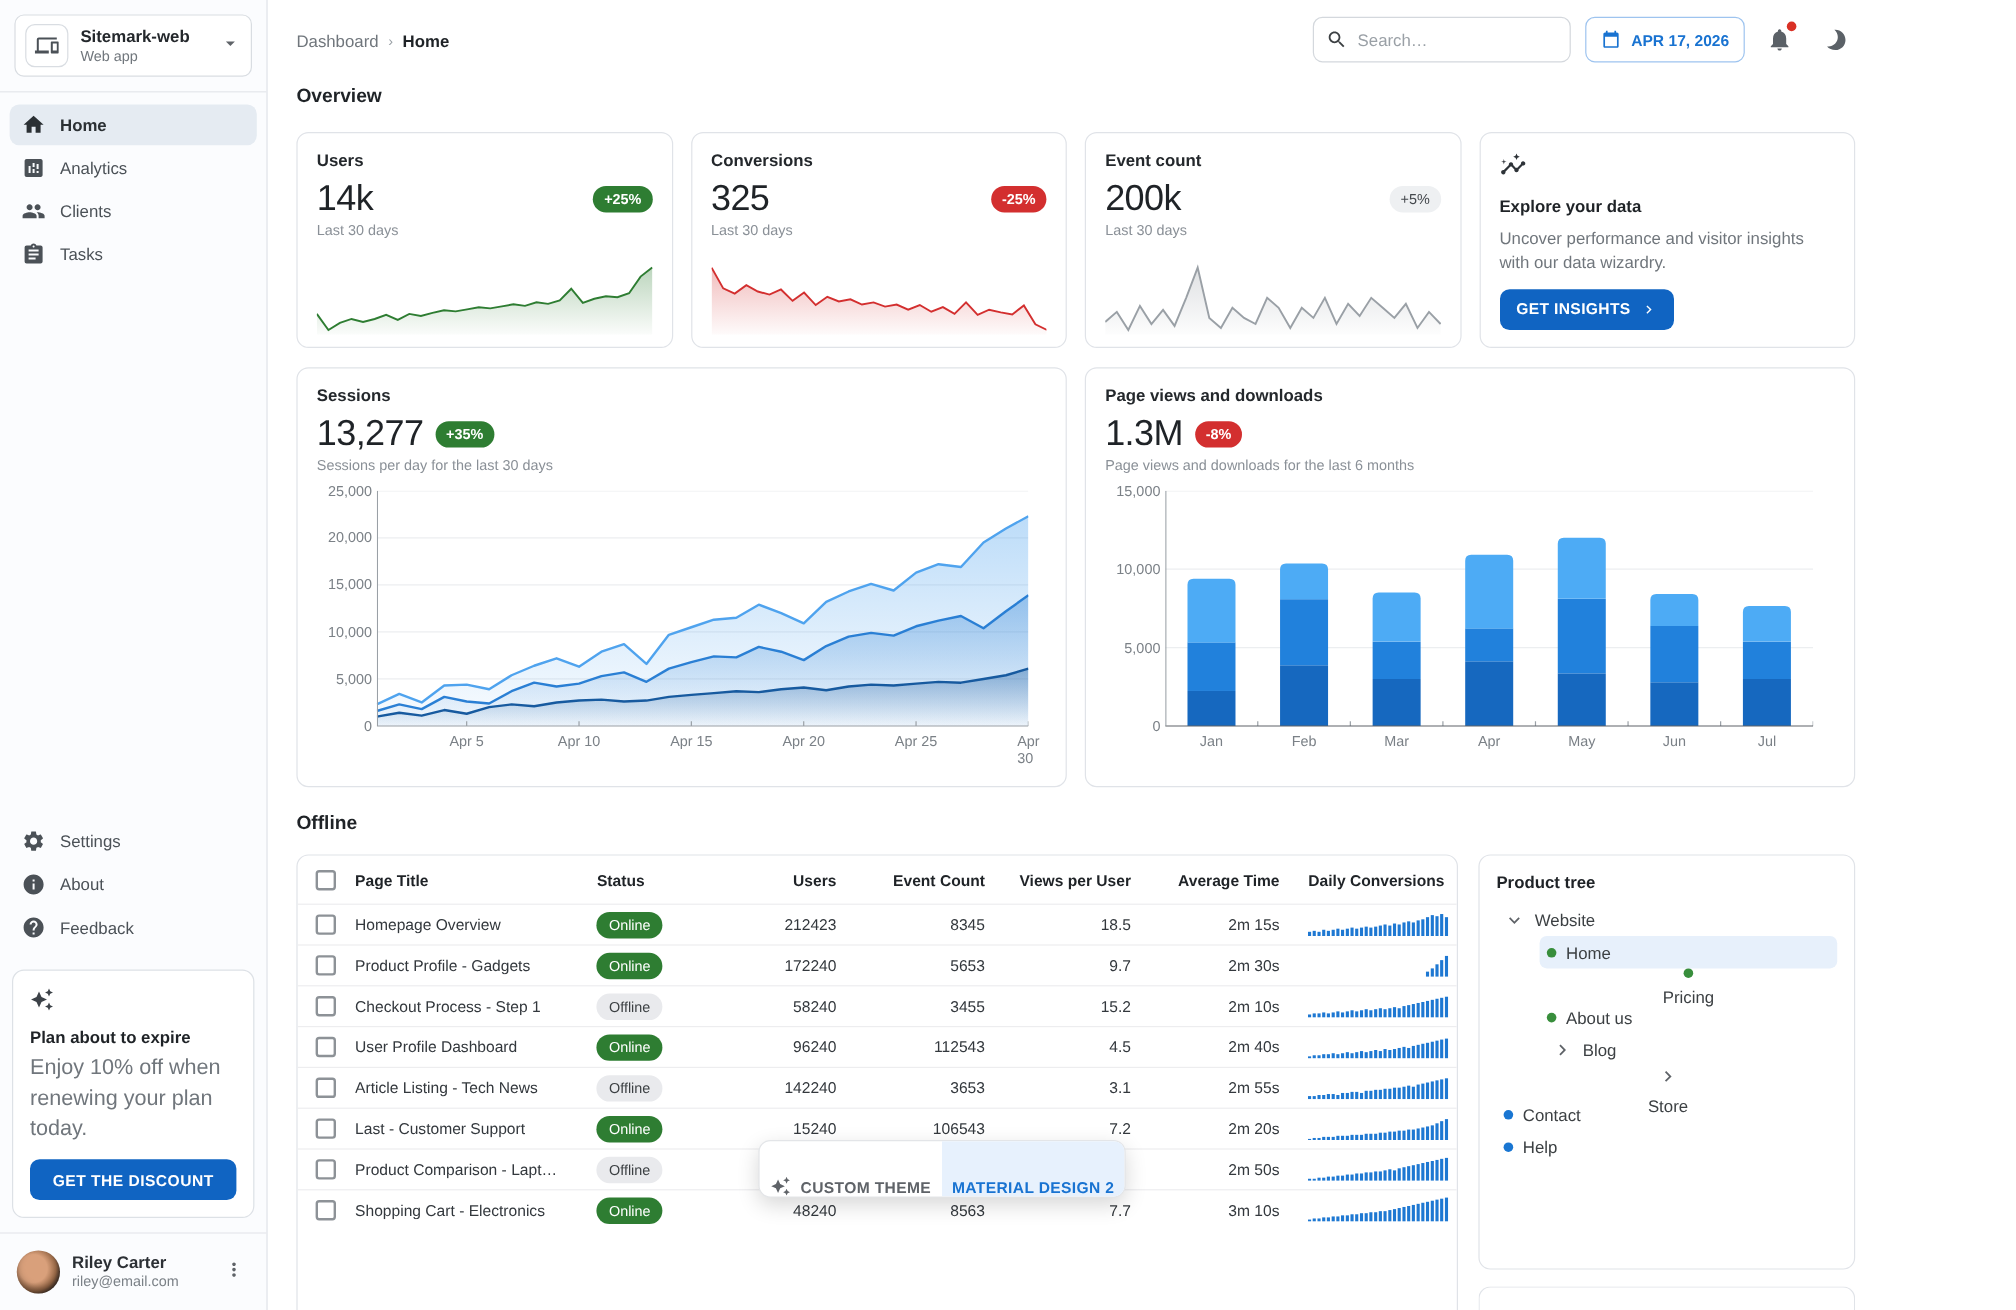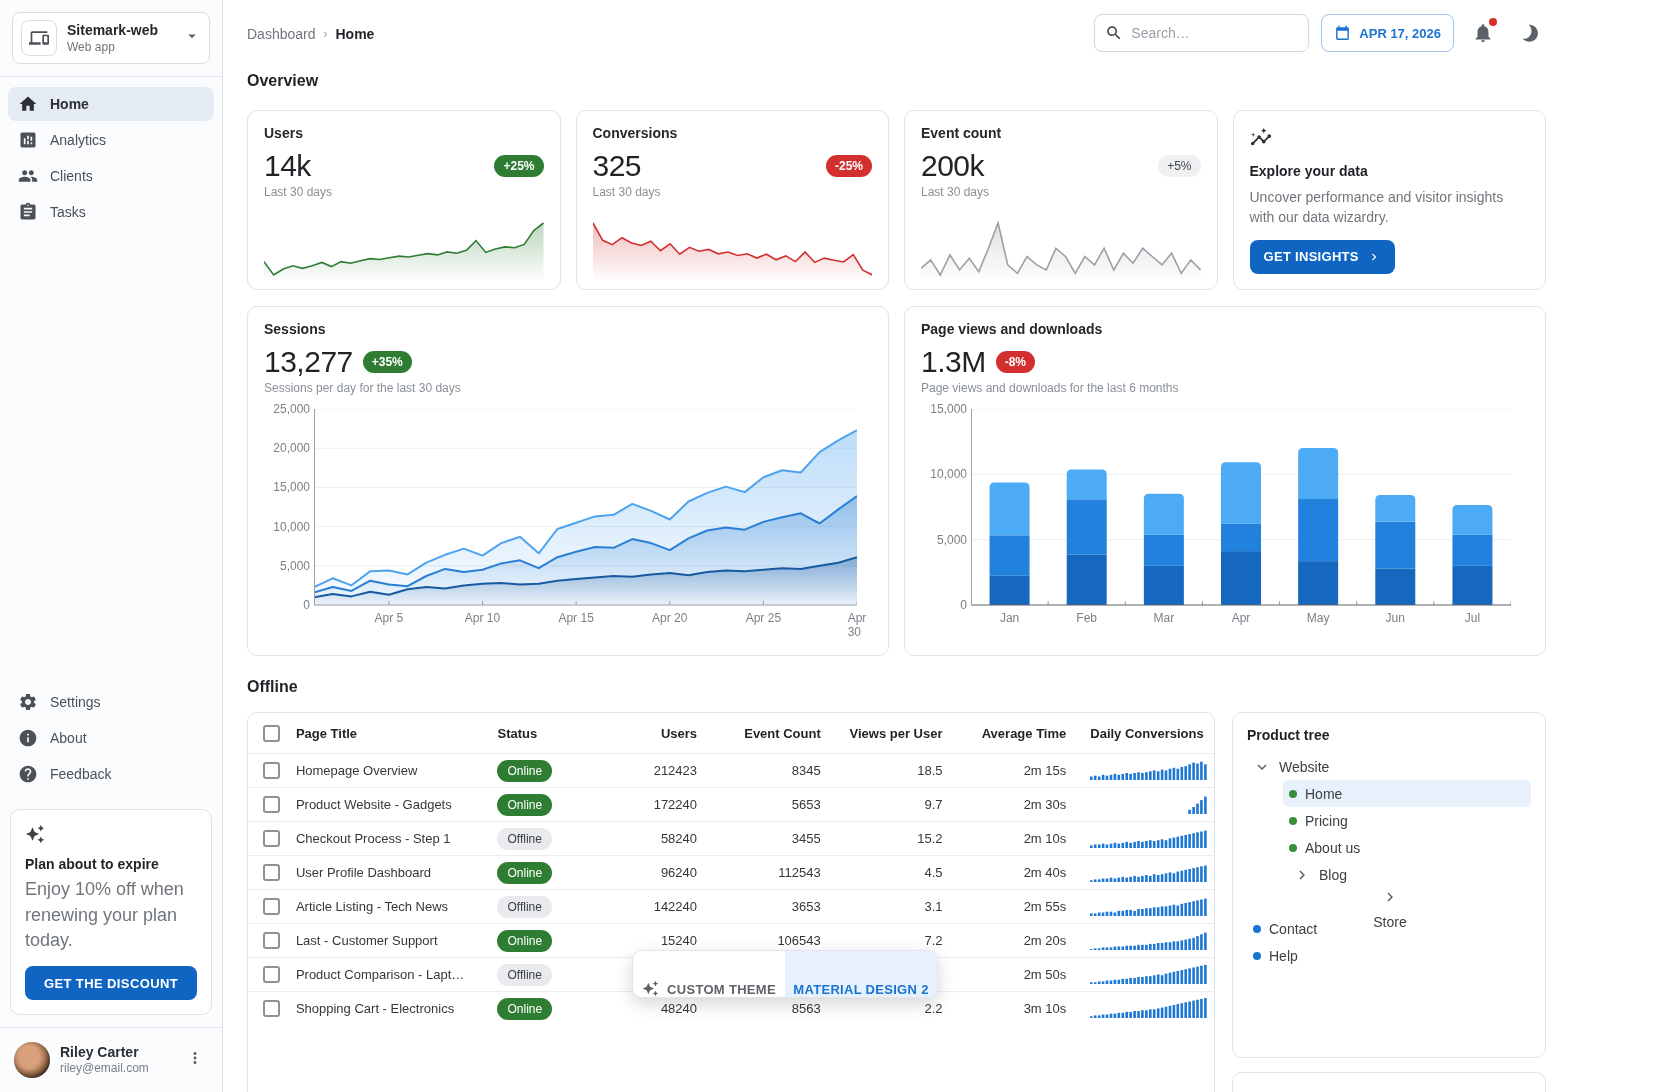--- a/index.html
+++ b/index.html
@@ -529,21 +529,21 @@
               <rect x="102.3" y="4.6" width="2.6" height="17.4" fill="#1e78d2"></rect>
               <rect x="106.2" y="5.5" width="2.6" height="16.5" fill="#1e78d2"></rect>
               <rect x="110.1" y="3.7" width="2.6" height="18.3" fill="#1e78d2"></rect>
               <rect x="114.1" y="6.3" width="2.6" height="15.7" fill="#1e78d2"></rect>
             </svg></div>
         </div>
         <div class="t-row">
           <div class="c-check">
             <div class="checkbox"></div>
           </div>
-          <div class="c-title">Product Website - Gadgets</div>
+          <div class="c-title">Product Profile - Gadgets</div>
           <div class="c-status"><span class="status-chip online">Online</span></div>
           <div class="c-users">172240</div>
           <div class="c-event">5653</div>
           <div class="c-views">9.7</div>
           <div class="c-time">2m 30s</div>
           <div class="c-spark"><svg width="118" height="22" viewBox="0 0 118 22">
               <rect x="98.3" y="17.7" width="2.6" height="4.3" fill="#1e78d2"></rect>
               <rect x="102.3" y="15.0" width="2.6" height="7.0" fill="#1e78d2"></rect>
               <rect x="106.2" y="11.6" width="2.6" height="10.4" fill="#1e78d2"></rect>
               <rect x="110.1" y="8.1" width="2.6" height="13.9" fill="#1e78d2"></rect>
@@ -766,21 +766,21 @@
             </svg></div>
         </div>
         <div class="t-row">
           <div class="c-check">
             <div class="checkbox"></div>
           </div>
           <div class="c-title">Shopping Cart - Electronics</div>
           <div class="c-status"><span class="status-chip online">Online</span></div>
           <div class="c-users">48240</div>
           <div class="c-event">8563</div>
-          <div class="c-views">2.2</div>
+          <div class="c-views">7.7</div>
           <div class="c-time">3m 10s</div>
           <div class="c-spark"><svg width="118" height="22" viewBox="0 0 118 22">
               <rect x="0.0" y="20.3" width="2.6" height="1.7" fill="#1e78d2"></rect>
               <rect x="3.9" y="19.4" width="2.6" height="2.6" fill="#1e78d2"></rect>
               <rect x="7.9" y="19.4" width="2.6" height="2.6" fill="#1e78d2"></rect>
               <rect x="11.8" y="18.5" width="2.6" height="3.5" fill="#1e78d2"></rect>
               <rect x="15.7" y="18.5" width="2.6" height="3.5" fill="#1e78d2"></rect>
               <rect x="19.7" y="17.7" width="2.6" height="4.3" fill="#1e78d2"></rect>
               <rect x="23.6" y="17.7" width="2.6" height="4.3" fill="#1e78d2"></rect>
               <rect x="27.5" y="16.8" width="2.6" height="5.2" fill="#1e78d2"></rect>
@@ -818,21 +818,21 @@
                 <svg width="18" height="18" viewBox="0 0 24 24" fill="currentColor">
                   <path d="M16.59 8.59L12 13.17 7.41 8.59 6 10l6 6 6-6z"></path>
                 </svg>
               </div>
               <span>Website</span>
             </div>
             <div class="tree-item selected" style="margin-left: 36px;">
               <div class="tree-dot" style="background: rgb(56, 142, 60);"></div>
               <span>Home</span>
             </div>
-            <div class="tree-item" style="margin-left: 36px;">
+            <div class="tree-item" style="margin-left: 36px; flex-direction: column;">
               <div class="tree-dot" style="background: rgb(56, 142, 60);"></div>
               <span>Pricing</span>
             </div>
             <div class="tree-item" style="margin-left: 36px;">
               <div class="tree-dot" style="background: rgb(56, 142, 60);"></div>
               <span>About us</span>
             </div>
             <div class="tree-item" style="margin-left: 40px;">
               <div class="tree-caret">
                 <svg width="18" height="18" viewBox="0 0 24 24" fill="currentColor">

